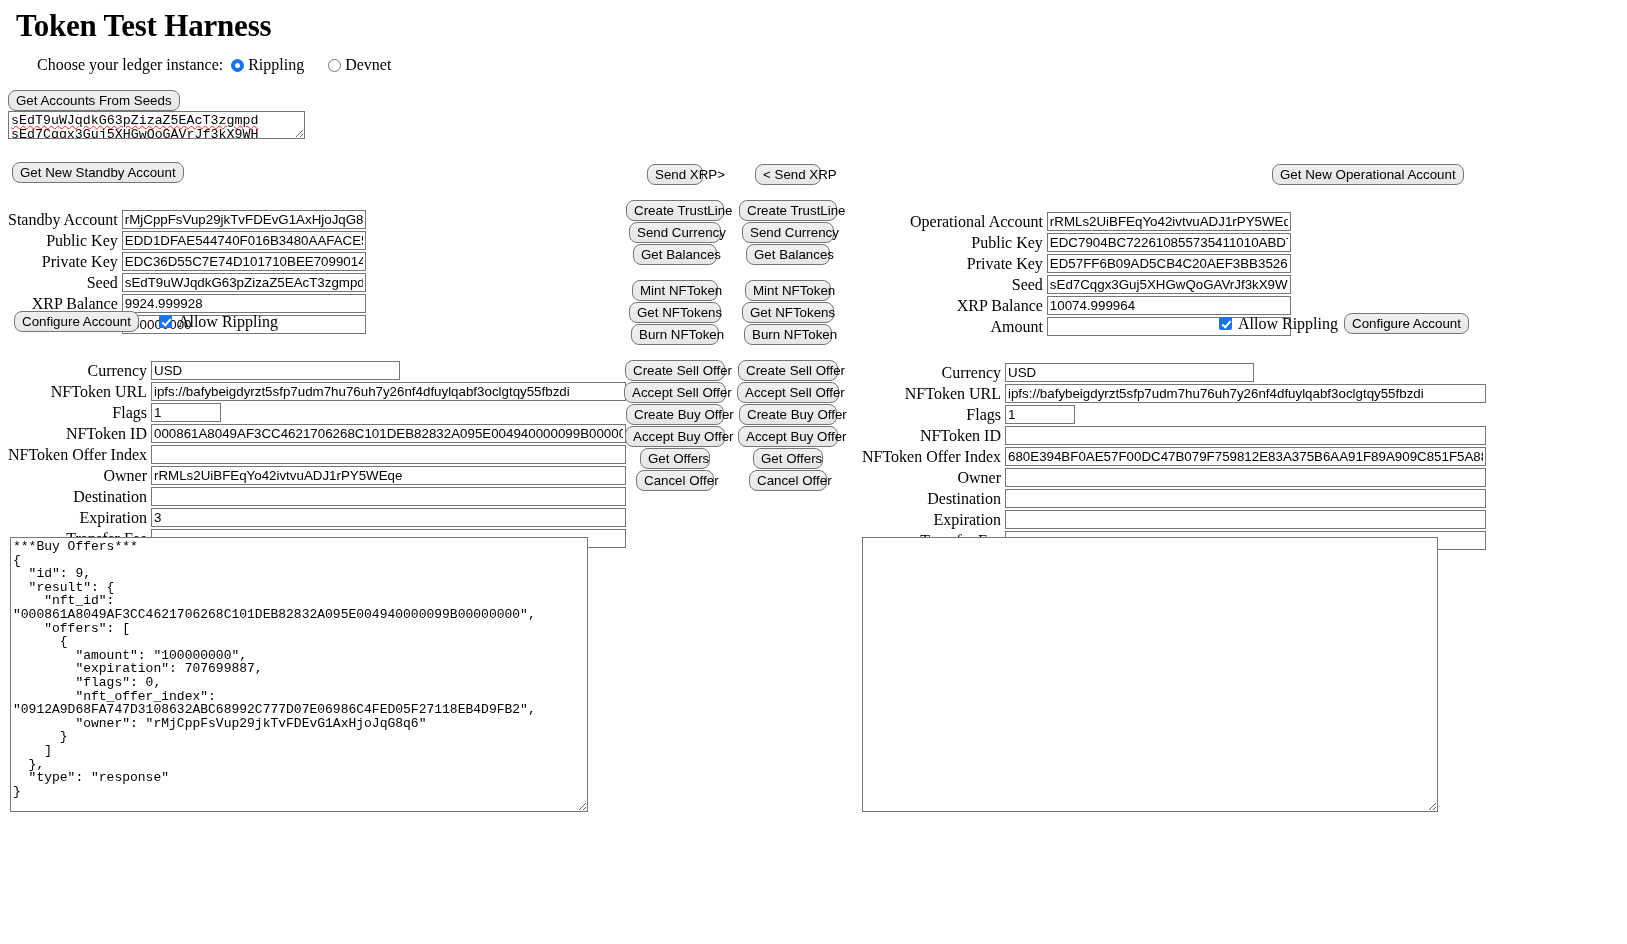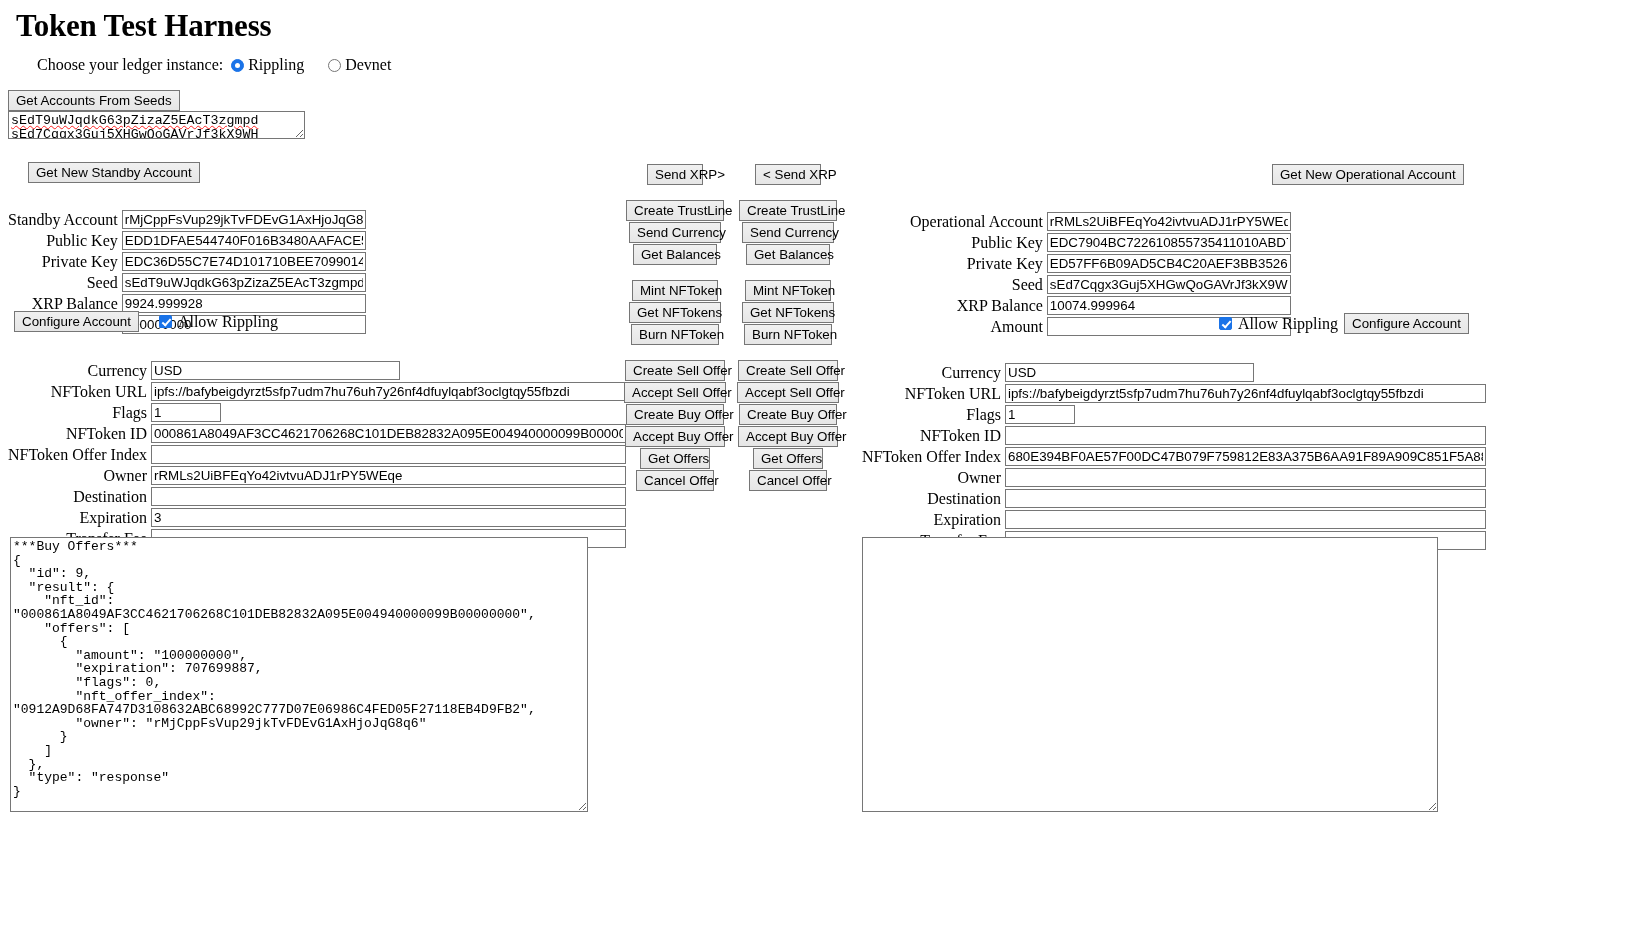--- a/index.html
+++ b/index.html
@@ -69,21 +69,21 @@
     top: 3px; left: 3px;
   }
   .radio-label { margin-right: 22px; }
 
   button, .btn {
     font-family: "Liberation Sans", "DejaVu Sans", sans-serif;
     font-size: 13.333px;
     background: linear-gradient(#f0f0f0,#e6e6e6);
     background-color: #efefef;
     border: 1px solid #767676;
-    border-radius: 0;
+    border-radius: 8px;
     padding: 1px 7px;
     color: #000;
     cursor: default;
     line-height: 17px;
     box-sizing: border-box;
     white-space: nowrap;
   }
 
   input[type="text"], .field {
     font-family: "Liberation Sans", "DejaVu Sans", sans-serif;
@@ -151,21 +151,21 @@
     text-align: right;
     padding-right: 4px;
     font-family: "Liberation Serif","DejaVu Serif", serif;
     font-size: 16px;
     white-space: nowrap;
   }
 
   #standby-form { left: 8px; top: 181px; }
   #operational-form { left: 910px; top: 183px; }
 
-  #standby-head-btn { position: absolute; left: 28px; top: 162px; }
+  #standby-head-btn { position: absolute; left: 12px; top: 162px; }
   #operational-head-btn { position: absolute; left: 1272px; top: 164px; }
 
   .cfg-row-left {
     position: absolute;
     left: 14px;
     top: 311px;
     display: flex;
     align-items: center;
     white-space: nowrap;
   }

